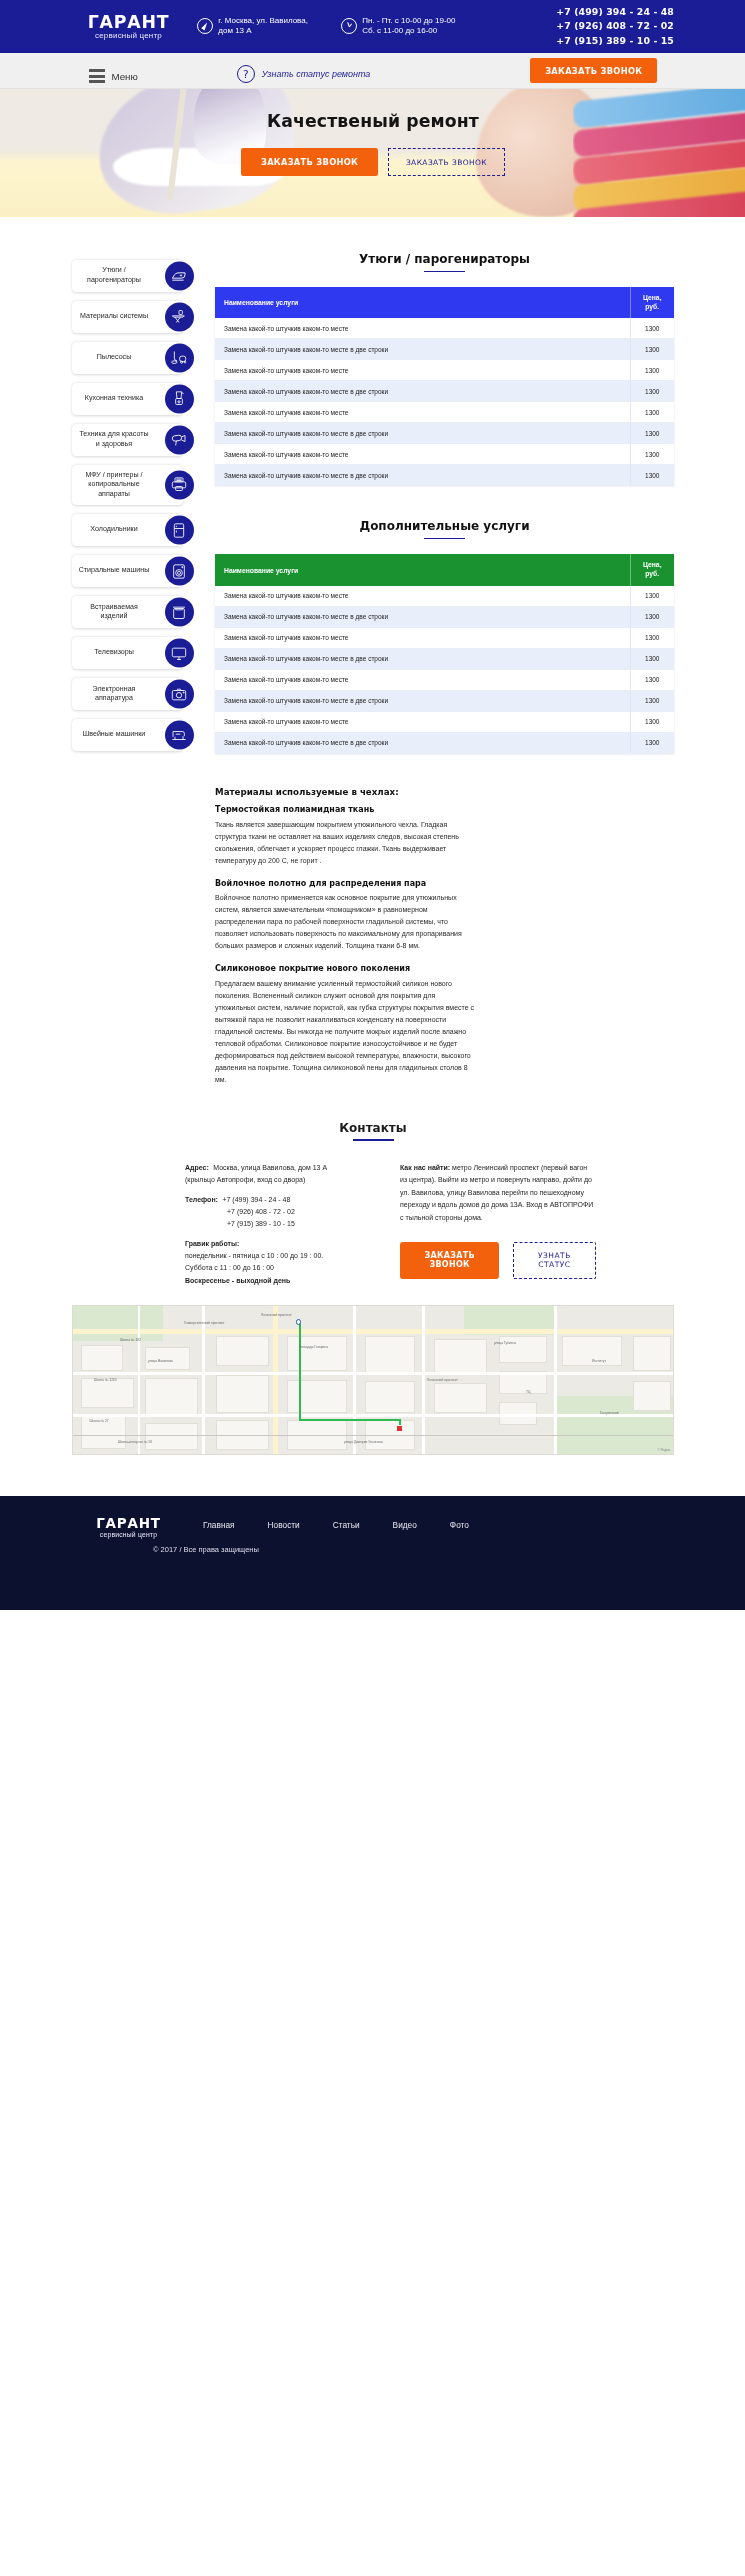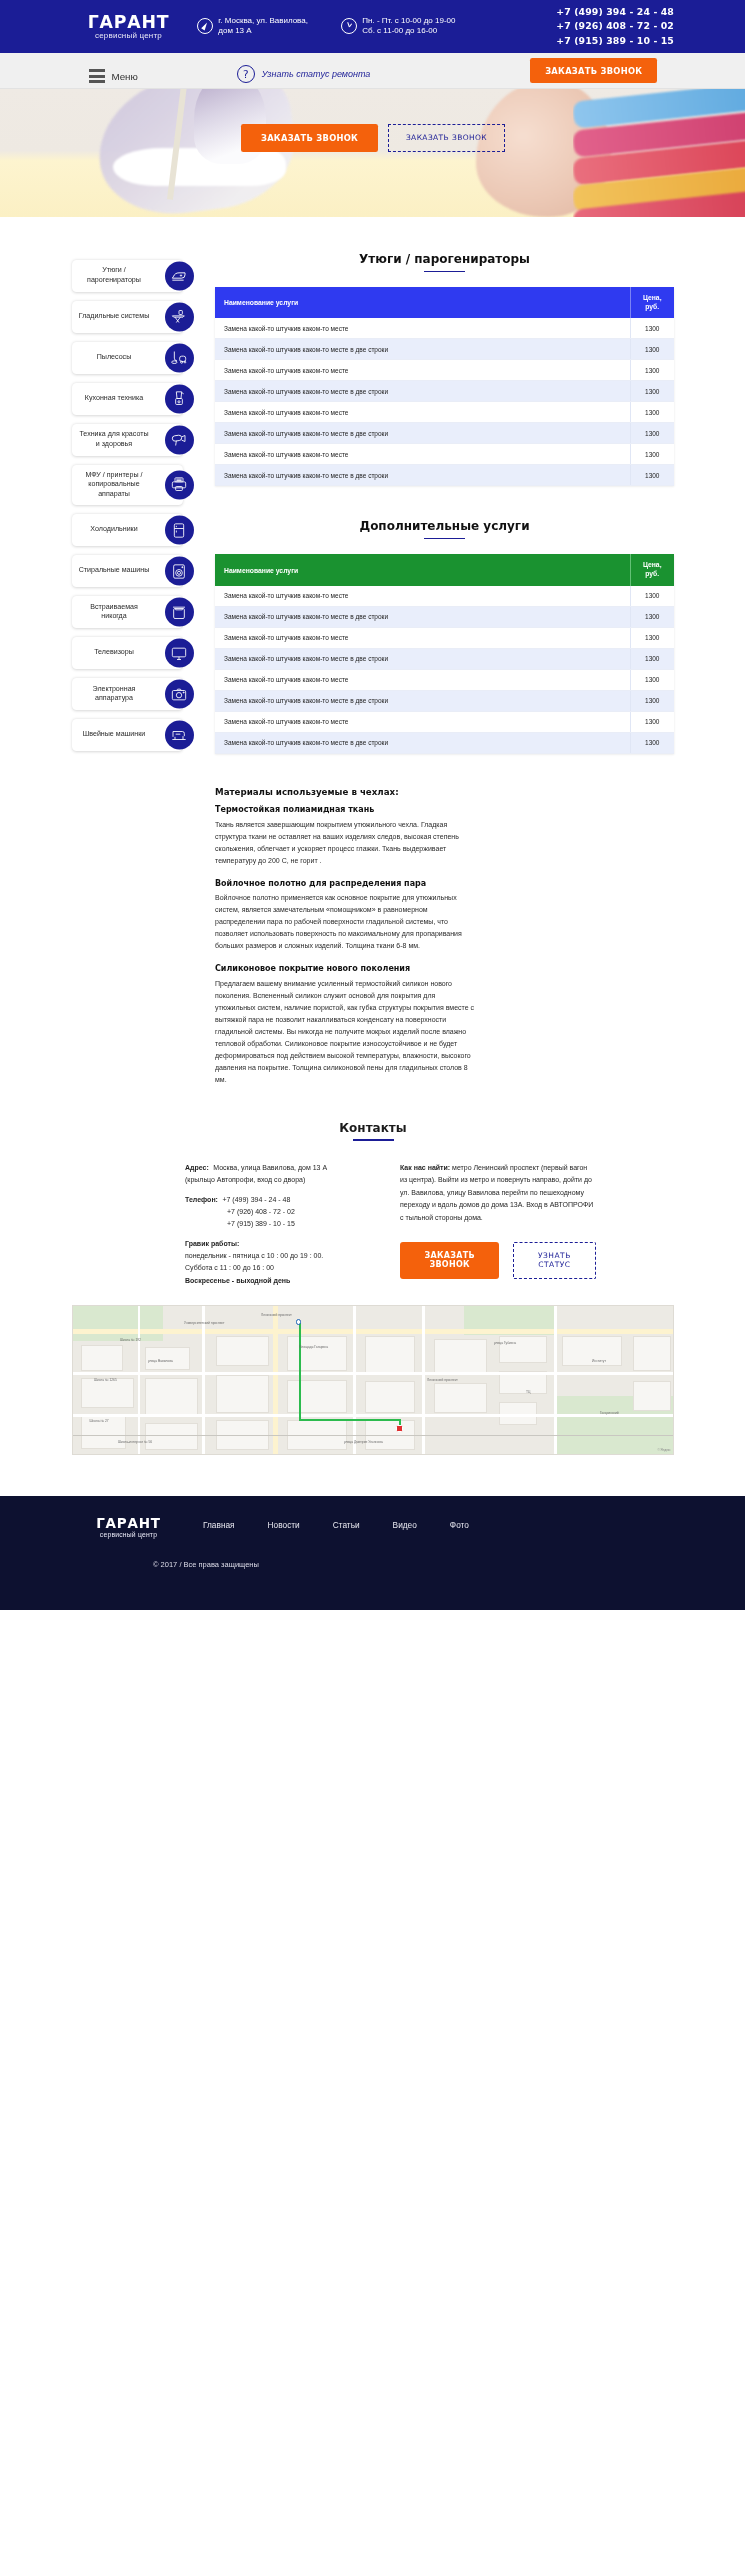--- a/index.html
+++ b/index.html
@@ -281,21 +281,21 @@
   .footer {
     margin-top: 41px; background: #0d1130; height: 114px; color: #e8e8f0;
   }
   .footer-inner { width: 602px; margin: 0 auto; padding-top: 19.6px; }
   .footer-top { display: flex; align-items: flex-start; }
   .footer-brand { width: 113px; text-align: center;}
   .footer-brand .brand-name { font-size: 13.5px; }
   .footer-brand .brand-sub { font-size: 6.8px; }
   .footer-nav { display: flex; gap: 33px; margin-left: 18px; padding-top: 4.5px; }
   .footer-nav a { color: #e8e8f0; text-decoration: none; font-size: 8.3px; cursor: pointer; }
-  .copyright { margin-top: 22px; margin-left: 81px; font-size: 7.5px; color: #dcdce8; }
+  .copyright { margin-top: 7px; margin-left: 81px; font-size: 7.5px; color: #dcdce8; }
 </style>
 </head>
 <body>
 
 <div class="page">
 
   <div class="topbar">
     <div class="topbar-inner">
       <div class="brand">
         <div class="brand-name">ГАРАНТ</div>
@@ -357,20 +357,21 @@
     <div class="hand"></div>
     <div class="towels">
       <i class="t1"></i>
         <i class="t2"></i>
         <i class="t3"></i>
         <i class="t4"></i>
         <i class="t5"></i>
     </div>
     <div class="hero-content">
       <div class="hero-title">
+        <div>Качественый ремонт</div>
       </div>
       <div class="hero-btns">
         <button class="btn-orange">ЗАКАЗАТЬ ЗВОНОК</button>
         <button class="btn-ghost">ЗАКАЗАТЬ ЗВОНОК</button>
       </div>
     </div>
   </div>
 
   <div class="main">
 
@@ -381,21 +382,21 @@
         <span class="cat-ico">
           <svg viewBox="0 0 24 24" fill="none" stroke="#fff" stroke-width="1.4">
               <path d="M2 16h14a5 5 0 0 0 5-5V8h-9c-4 0-7 2-8 5z"></path>
               <path d="M2 19h17"></path>
               <circle cx="15" cy="12" r="1"></circle>
             </svg>
         </span>
       </div>
 
       <div class="cat">
-        <span class="cat-label">Гладильные системы</span>
+        <span class="cat-label">Материалы системы</span>
         <span class="cat-ico">
           <svg viewBox="0 0 24 24" fill="none" stroke="#fff" stroke-width="1.3">
               <path d="M2 11h18l-2 2H4z"></path>
               <path d="M6 13l6 8M14 13l-6 8"></path>
               <rect x="12" y="3" width="5" height="6" rx="1"></rect>
             </svg>
         </span>
       </div>
 
       <div class="cat">
@@ -463,21 +464,21 @@
           <svg viewBox="0 0 24 24" fill="none" stroke="#fff" stroke-width="1.3">
               <rect x="4" y="2" width="16" height="20" rx="2"></rect>
               <circle cx="12" cy="14" r="5"></circle>
               <circle cx="12" cy="14" r="2.3"></circle>
               <circle cx="17" cy="5.5" r=".8" fill="#fff"></circle>
             </svg>
         </span>
       </div>
 
       <div class="cat">
-        <span class="cat-label">Встраиваемая никогда</span>
+        <span class="cat-label">Встраиваемая изделий</span>
         <span class="cat-ico">
           <svg viewBox="0 0 24 24" fill="none" stroke="#fff" stroke-width="1.3">
               <rect x="4" y="6" width="16" height="15" rx="2"></rect>
               <path d="M3 4h18"></path>
               <path d="M7 6v2h10V6"></path>
             </svg>
         </span>
       </div>
 
       <div class="cat">

